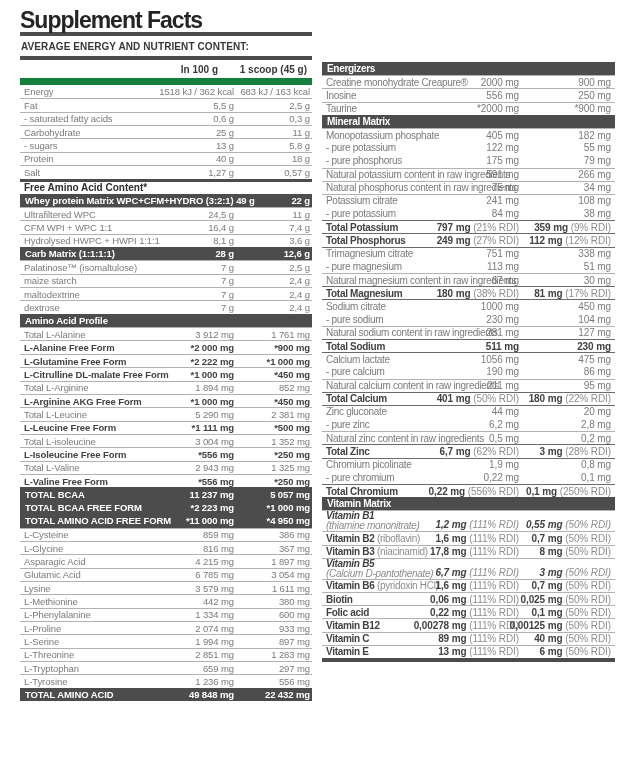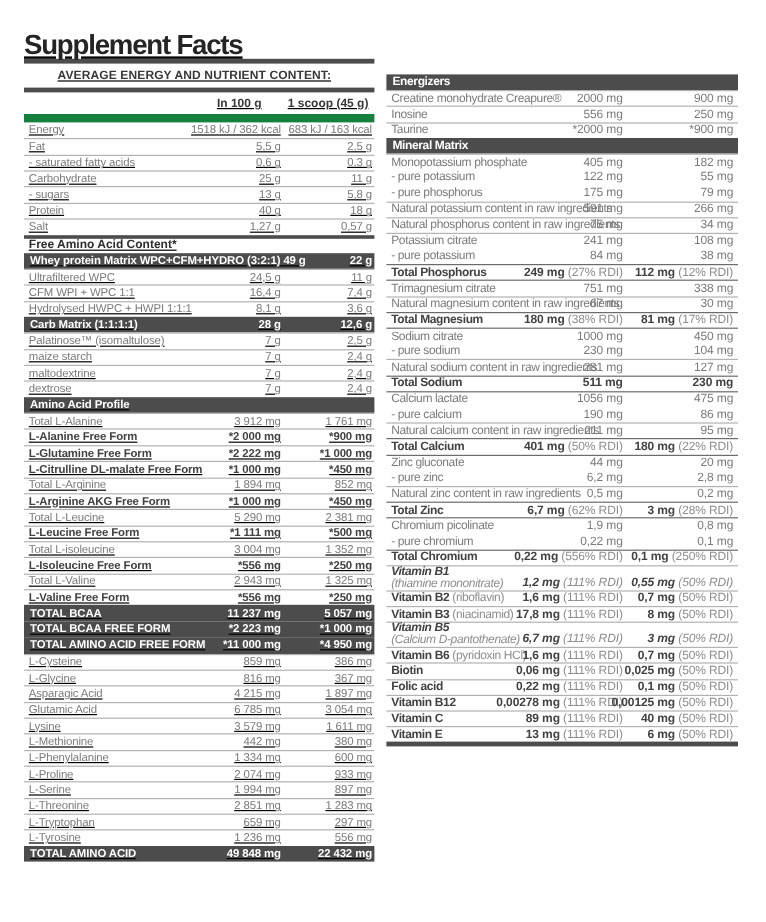--- a/index.html
+++ b/index.html
@@ -1,24 +1,24 @@
 <!DOCTYPE html>
 <html style="--accent: #4c4c4c;"><head>
 <meta charset="utf-8">
 <style>
   html,body { margin:0; padding:0; background:#fff; }
   body { width:638px; height:768px; position:relative; font-family:"Liberation Sans", sans-serif; overflow:hidden; }
   .page { position:absolute; inset:0; background:#fff; }
-  .left-col  { position:absolute; left:20px;  top:25px; width:292px;text-decoration:underline; }
+  .left-col  { position:absolute; left:20px;  top:8px; width:292px; }
   .right-col { position:absolute; left:322px; top:62px; width:293px; }
 
   .title { font-size:23px; font-weight:bold; color:#242424; letter-spacing:-1px; line-height:24px; }
   .subtitle { font-size:11px; color:#5a5a5a; letter-spacing:-0.2px; margin:3px 0 9px 1px; line-height:12px; }
   .bar { height:4px; background:var(--accent,#4c4c4c); }
-  .avg { font-size:10px; font-weight:bold; color:#383838; padding:5px 1px 4px; letter-spacing:0.1px;margin-left:27px; }
+  .avg { font-size:10px; font-weight:bold; color:#383838; padding:5px 1px 4px; letter-spacing:0.1px; }
 
   .thead { display:grid; grid-template-columns:1fr 85px 78px; font-size:10px; font-weight:bold;
            color:#383838; padding:4px 0 3px; border-bottom:7px solid #15803d; }
   .thead .c1 { display:flex; justify-content:flex-end; padding-right:16px; }
   .thead .c2 { display:flex; justify-content:flex-end; padding-right:5px; }
 
   .row { display:grid; grid-template-columns:1fr 85px 78px; height:13.36px; box-sizing:border-box;
          align-items:center; font-size:9.5px; color:#7b7b7b; border-top:1px solid #b2b2b2;
          letter-spacing:-0.1px; }
   .rr  { grid-template-columns:1fr 100px 96px; height:13.2px; font-size:10px; }
@@ -347,29 +347,39 @@
           <span class="lab">Potassium citrate</span>
           <span class="v v1">241 mg</span>
           <span class="v v2">108 mg</span>
         </div>
         <div class="row rr t-r nosep">
           <span class="lab">- pure potassium</span>
           <span class="v v1">84 mg</span>
           <span class="v v2">38 mg</span>
         </div>
         <div class="row rr t-b sepdark">
+          <span class="lab">Total Potassium</span>
+          <span class="v v1">797 mg<span class="note">&nbsp;(21% RDI)</span></span>
+          <span class="v v2">359 mg<span class="note">&nbsp;(9% RDI)</span></span>
+        </div>
+        <div class="row rr t-b sepdark">
           <span class="lab">Total Phosphorus</span>
           <span class="v v1">249 mg<span class="note">&nbsp;(27% RDI)</span></span>
           <span class="v v2">112 mg<span class="note">&nbsp;(12% RDI)</span></span>
         </div>
         <div class="row rr t-r sepdark">
           <span class="lab">Trimagnesium citrate</span>
           <span class="v v1">751 mg</span>
           <span class="v v2">338 mg</span>
         </div>
+        <div class="row rr t-r nosep">
+          <span class="lab">- pure magnesium</span>
+          <span class="v v1">113 mg</span>
+          <span class="v v2">51 mg</span>
+        </div>
         <div class="row rr t-r">
           <span class="lab">Natural magnesium content in raw ingredients</span>
           <span class="v v1">67 mg</span>
           <span class="v v2">30 mg</span>
         </div>
         <div class="row rr t-b sepdark">
           <span class="lab">Total Magnesium</span>
           <span class="v v1">180 mg<span class="note">&nbsp;(38% RDI)</span></span>
           <span class="v v2">81 mg<span class="note">&nbsp;(17% RDI)</span></span>
         </div>
@@ -440,20 +450,25 @@
         </div>
         <div class="row rr t-r nosep">
           <span class="lab">- pure chromium</span>
           <span class="v v1">0,22 mg</span>
           <span class="v v2">0,1 mg</span>
         </div>
         <div class="row rr t-b sepdark">
           <span class="lab">Total Chromium</span>
           <span class="v v1">0,22 mg<span class="note">&nbsp;(556% RDI)</span></span>
           <span class="v v2">0,1 mg<span class="note">&nbsp;(250% RDI)</span></span>
+        </div>
+        <div class="row rr t-d">
+          <span class="lab">Vitamin Matrix</span>
+          <span class="v v1"></span>
+          <span class="v v2"></span>
         </div>
         <div class="row rr t-b two">
           <span class="lab">Vitamin B1<div class="sub">(thiamine mononitrate)</div></span>
           <span class="v v1">1,2 mg<span class="note">&nbsp;(111% RDI)</span></span>
           <span class="v v2">0,55 mg<span class="note">&nbsp;(50% RDI)</span></span>
         </div>
         <div class="row rr t-b">
           <span class="lab">Vitamin B2<span class="l2"> (riboflavin)</span></span>
           <span class="v v1">1,6 mg<span class="note">&nbsp;(111% RDI)</span></span>
           <span class="v v2">0,7 mg<span class="note">&nbsp;(50% RDI)</span></span>

